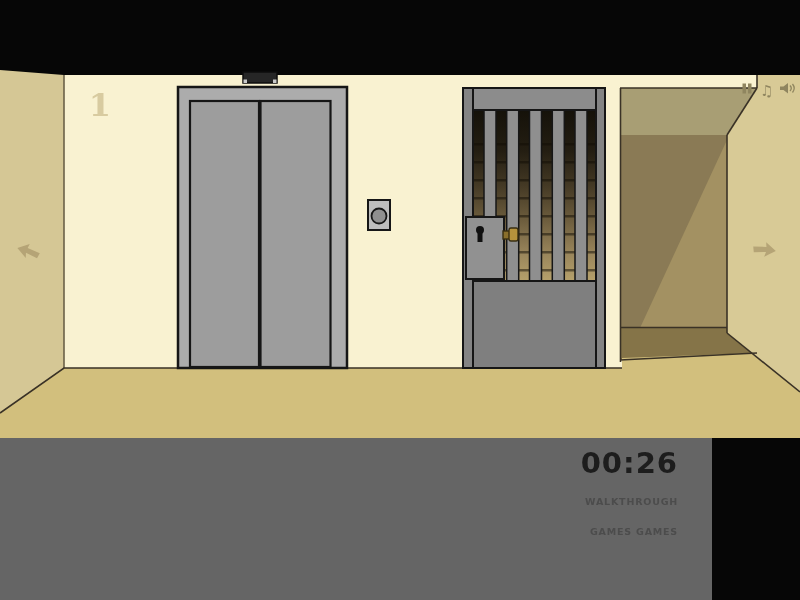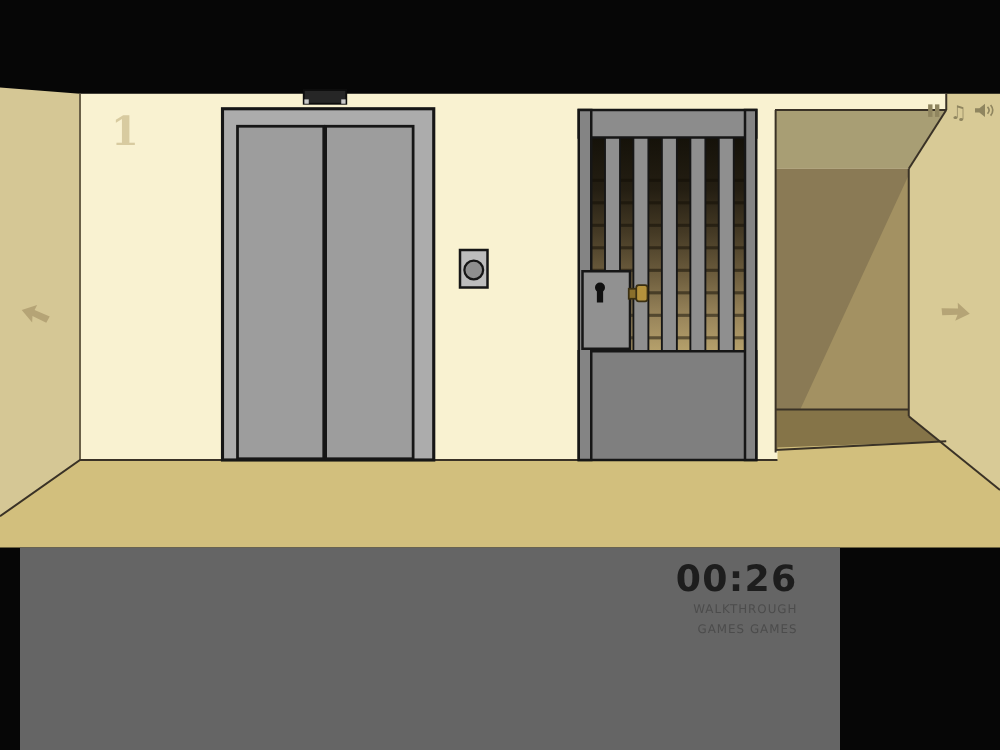--- a/index.html
+++ b/index.html
@@ -3,31 +3,31 @@
 <meta charset="utf-8">
 <style>
   html,body { margin:0; padding:0; background:#000; }
   .stage {
     position:relative; width:800px; height:600px; overflow:hidden;
     font-family:"DejaVu Sans", "Liberation Sans", sans-serif;
     background:var(--c-ceiling,#060606);
   }
   .stage svg { position:absolute; left:0; top:0; display:block; }
   .bottom-bar {
-    position:absolute; left:16px; top:438px; width:656px; height:162px;
+    position:absolute; left:0; top:438px; width:712px; height:162px;
     background:var(--c-bottom_bar,#656565);
   }
   .hud { position:absolute; top:11px; right:34px; text-align:right; }
   .timer {
     font-size:29px; font-weight:bold; letter-spacing:1px; line-height:1;
     color:var(--c-timer_text,#1d1d1d);
   }
   .hud-link {
-    font-size:9.5px; font-weight:normal; letter-spacing:0.8px; line-height:1.3;
-    color:var(--c-link_text,#4c4c4c); cursor:pointer; margin-top:4px;
+    font-size:9.5px; font-weight:bold; letter-spacing:0.8px; line-height:1.3;
+    color:var(--c-link_text,#4c4c4c); cursor:pointer; margin-top:18px;
   }
   .floor-num { font-family:"DejaVu Serif", "Liberation Serif", serif; font-weight:bold; }
   .arch { stroke:var(--c-line,#3a3226); stroke-width:1.6; fill:none; }
   .dark-edge { stroke:var(--c-outline,#161616); }
 </style>
 </head>
 <body>
 
 <div class="stage">
 

